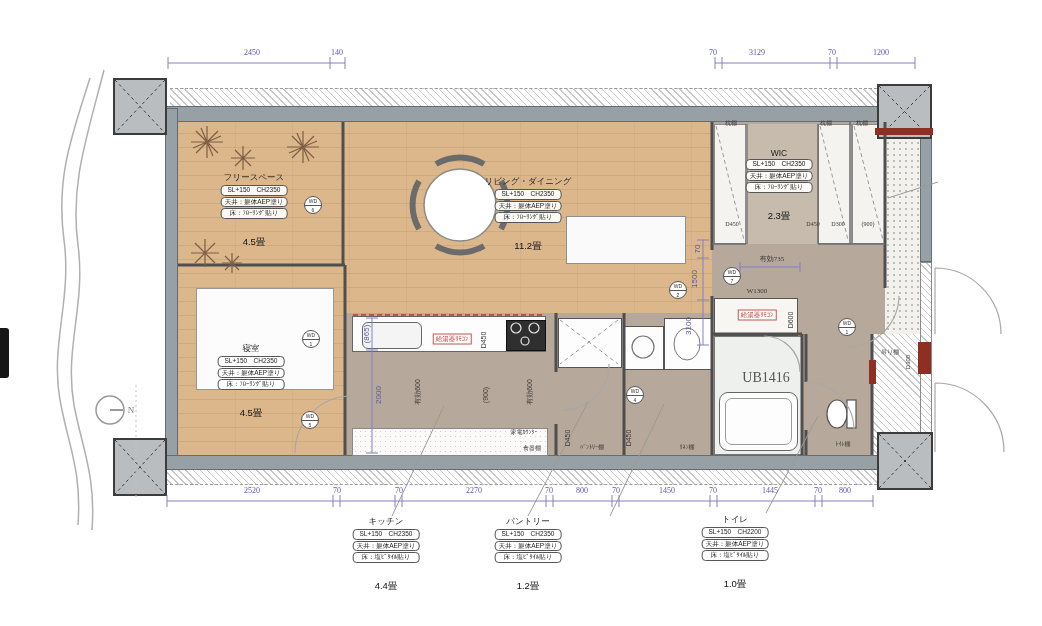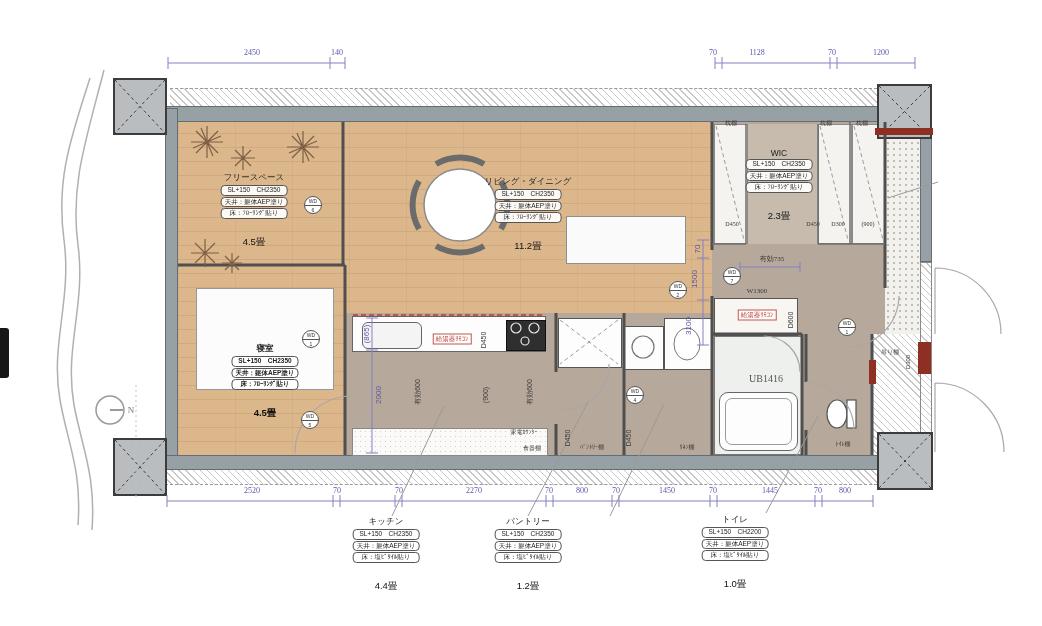--- a/index.html
+++ b/index.html
@@ -228,21 +228,21 @@
   <div class="rg" style="left:779px;top:148px;">
     <div class="rg-t">WIC</div>
     <div class="rg-b">
       <div class="rg-r">SL+150　CH2350</div>
       <div class="rg-r">天井：躯体AEP塗り</div>
       <div class="rg-r">床：ﾌﾛｰﾘﾝｸﾞ貼り</div>
     </div>
     <div class="rg-a">2.3畳</div>
   </div>
 
-  <div class="rg" style="left:265px;top:343px;font-weight:bold;">
+  <div class="rg" style="left:251px;top:343px;">
     <div class="rg-t">寝室</div>
     <div class="rg-b">
       <div class="rg-r">SL+150　CH2350</div>
       <div class="rg-r">天井：躯体AEP塗り</div>
       <div class="rg-r">床：ﾌﾛｰﾘﾝｸﾞ貼り</div>
     </div>
     <div class="rg-a">4.5畳</div>
   </div>
 
 
@@ -273,21 +273,21 @@
       <div class="rg-r">SL+150　CH2200</div>
       <div class="rg-r">天井：躯体AEP塗り</div>
       <div class="rg-r">床：塩ﾋﾞﾀｲﾙ貼り</div>
     </div>
     <div class="rg-a">1.0畳</div>
   </div>
 
   <span class="abs txt dim ctr" style="left:252px;top:52px;">2450</span>
   <span class="abs txt dim ctr" style="left:337px;top:52px;text-align:right;">140</span>
   <span class="abs txt dim ctr" style="left:713px;top:52px;">70</span>
-  <span class="abs txt dim ctr" style="left:757px;top:52px;">1128</span>
+  <span class="abs txt dim ctr" style="left:757px;top:52px;">3129</span>
   <span class="abs txt dim ctr" style="left:832px;top:52px;">70</span>
   <span class="abs txt dim ctr" style="left:881px;top:52px;">1200</span>
 
   <span class="abs txt dim ctr" style="left:252px;top:490px;">2520</span>
   <span class="abs txt dim ctr" style="left:337px;top:490px;">70</span>
   <span class="abs txt dim ctr" style="left:399px;top:490px;">70</span>
   <span class="abs txt dim ctr" style="left:474px;top:490px;">2270</span>
   <span class="abs txt dim ctr" style="left:549px;top:490px;">70</span>
   <span class="abs txt dim ctr" style="left:582px;top:490px;">800</span>
   <span class="abs txt dim ctr" style="left:616px;top:490px;">70</span>
@@ -299,21 +299,21 @@
 
   <span class="abs txt dim vrt" style="left:366px;top:334px;">(865)</span>
   <span class="abs txt dim vrt" style="left:378px;top:395px;">2000</span>
   <span class="abs txt dim vrt" style="left:697px;top:249px;">70</span>
   <span class="abs txt dim vrt" style="left:694px;top:279px;">1500</span>
   <span class="abs txt dim vrt" style="left:688px;top:326px;">3100</span>
 
   <span class="abs txt blk ctr" style="left:772px;top:259px;">有効735</span>
   <span class="abs txt blk ctr" style="left:757px;top:291px;">W1300</span>
   <span class="abs txt blk vrt" style="left:790px;top:320px;">D600</span>
-  <span class="abs txt blk ctr" style="left:766px;top:378px;font-size:10px;color:#555;">UB1416</span>
+  <span class="abs txt blk ctr" style="left:766px;top:378px;font-size:14px;color:#555;">UB1416</span>
   <span class="abs txt blk vrt" style="left:418px;top:392px;">有効600</span>
   <span class="abs txt blk vrt" style="left:485px;top:395px;">(900)</span>
   <span class="abs txt blk vrt" style="left:530px;top:392px;">有効600</span>
   <span class="abs txt blk vrt" style="left:483px;top:340px;">D450</span>
   <span class="abs txt blk vrt" style="left:567px;top:438px;">D450</span>
   <span class="abs txt blk vrt" style="left:628px;top:438px;">D450</span>
 
   <span class="abs txt blk t6 ctr" style="left:731px;top:123px;">枕棚</span>
   <span class="abs txt blk t6 ctr" style="left:826px;top:123px;">枕棚</span>
   <span class="abs txt blk t6 ctr" style="left:862px;top:123px;">枕棚</span>

